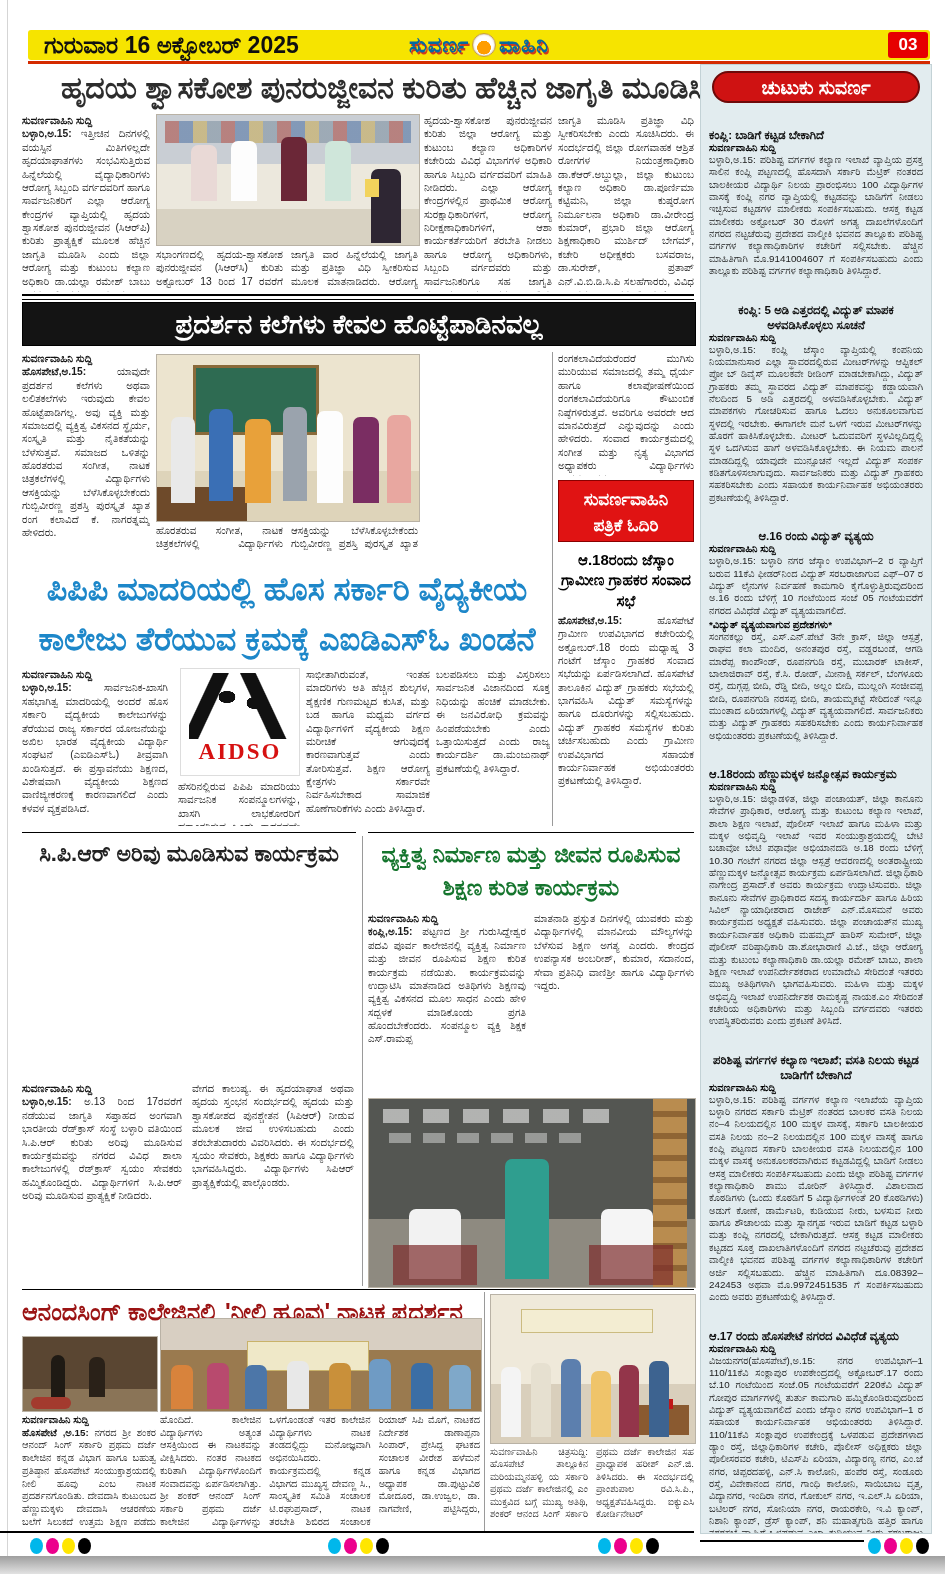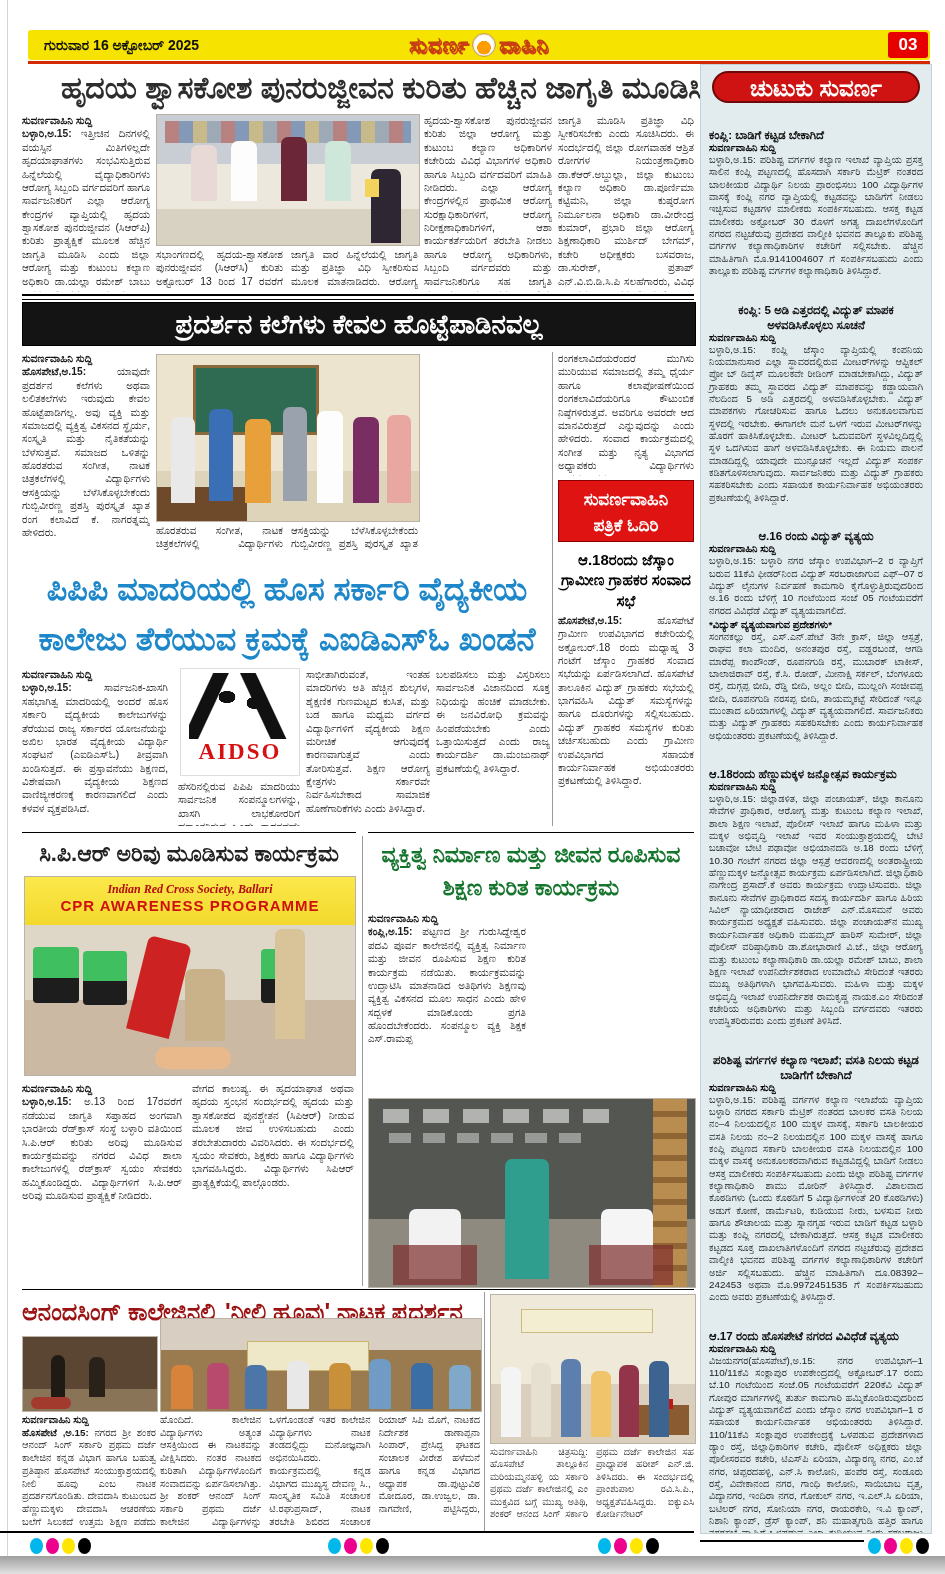--- a/index.html
+++ b/index.html
@@ -1,23 +1,23 @@
 <!DOCTYPE html>
 <html><head>
 <meta charset="utf-8">
 <style>
   html,body{margin:0;padding:0;}
   body{font-family:"Liberation Sans",sans-serif;background:#efefef;}
   #page{position:relative;width:945px;height:1574px;background:#ffffff;overflow:hidden;margin:0 auto;}
   .abs{position:absolute;}
   
   #masthead{left:28px;top:30px;width:902px;height:30px;background:#f6e400;border-radius:3px;}
-  #mast-date{left:16px;top:0;height:30px;line-height:30px;font-size:14px;font-weight:bold;color:#101010;}
+  #mast-date{left:16px;top:0;height:30px;line-height:30px;font-size:23px;font-weight:bold;color:#101010;}
   #mast-logo{left:0;top:0;width:100%;height:30px;display:flex;align-items:center;justify-content:center;gap:3px;}
-  .mast-word{font-size:21px;font-weight:900;color:#c2410c;text-shadow:1.5px 1.5px 0 #d23a1a;letter-spacing:1px;}
+  .mast-word{font-size:21px;font-weight:900;color:#0369a1;text-shadow:1.5px 1.5px 0 #d23a1a;letter-spacing:1px;}
   .flame{display:inline-block;width:22px;height:22px;border-radius:50%;background:radial-gradient(circle at 50% 62%,#ff9d00 0 38%,#ffffff 40% 100%);border:1px solid #c9a23a;box-shadow:inset 0 0 2px #a86;}
   #page-num{right:2px;top:2px;width:40px;height:26px;background:#e60000;color:#fff;font-size:17px;font-weight:bold;text-align:center;line-height:26px;border-radius:3px;}
   #mast-rule{left:28px;top:61px;width:902px;height:3px;background:#d42a00;}
   
   .hl{font-weight:bold;overflow:hidden;}
   #hl1{left:22px;top:66px;width:674px;height:44px;font-size:30px;line-height:44px;color:#2d2d2d;white-space:nowrap;margin-left:39px;}
   #banner2{left:22px;top:302px;width:672px;height:42px;background:#141414;border:1px solid #000;color:#fff;font-size:26px;font-weight:bold;text-align:center;line-height:42px;white-space:nowrap;overflow:hidden;}
   #hl3{left:22px;top:564px;width:530px;height:100px;font-size:32px;line-height:50px;color:#1d87c9;text-align:center;}
   #hl4{left:22px;top:839px;width:334px;height:30px;font-size:22px;line-height:30px;color:#222;text-align:center;white-space:nowrap;}
   #hl5{left:368px;top:838px;width:326px;height:66px;font-size:22px;line-height:33px;color:#15752d;text-align:center;}
@@ -44,21 +44,21 @@
   #aidso-box{left:180px;top:668px;width:118px;height:106px;background:#fff;border:1px solid #ddd;}
   #aidso-art{position:absolute;left:8px;top:4px;width:100px;height:66px;background:
     radial-gradient(ellipse 14px 10px at 38px 24px,#111 0 60%,transparent 61%),
     radial-gradient(ellipse 14px 10px at 66px 30px,#111 0 60%,transparent 61%),
     linear-gradient(115deg,transparent 0 18%,#111 19% 30%,transparent 31%),
     linear-gradient(65deg,transparent 0 62%,#111 63% 74%,transparent 75%),
     linear-gradient(#fff,#fff);}
   #aidso-txt{position:absolute;left:0;top:70px;width:100%;text-align:center;color:#d61111;font-weight:900;font-size:23px;letter-spacing:2px;font-family:"Liberation Serif",serif;}
   
   #sidebar{left:700px;top:64px;width:232px;height:1470px;background:#e2ecef;border:1px solid #c3d2d6;box-sizing:border-box;padding:6px 8px;overflow:hidden;}
-  #sb-header{width:208px;height:32px;margin:0 auto 8px auto;background:#cf1212;border:2px solid #6e0909;border-radius:18px;color:#fff;font-weight:bold;font-size:23px;text-align:center;line-height:30px;box-sizing:border-box;}
+  #sb-header{width:208px;height:32px;margin:0 auto 8px auto;background:#cf1212;border:2px solid #6e0909;border-radius:18px;color:#fff;font-weight:bold;font-size:19px;text-align:center;line-height:30px;box-sizing:border-box;}
   .sb-h{font-weight:bold;font-size:11.6px;color:#0d0d0d;line-height:1.3;margin-top:24px;}
   .sb-h.ctr{text-align:center;}
   .sb-src{font-weight:bold;font-size:9.8px;}
   .sb-b{font-size:9.8px;line-height:1.26;text-align:justify;color:#1b1b1b;}
   .sb-sub{font-weight:bold;font-size:9.8px;margin-top:2px;}
   
   .dots{position:absolute;display:flex;gap:3px;}
   .dot{width:13px;height:16px;border-radius:50%;}
   
   #cpr-banner{position:absolute;left:0;top:0;width:100%;height:48px;background:linear-gradient(#fbe84a,#f3d92c);text-align:center;overflow:hidden;}
@@ -160,51 +160,39 @@
     <div id="aidso-txt">AIDSO</div>
   </div>
   <div class="abs col" style="left:178px;top:780px;width:122px;height:46px;">ಹೆಸರಿನಲ್ಲಿರುವ ಪಿಪಿಪಿ ಮಾದರಿಯು ಸಾರ್ವಜನಿಕ ಸಂಪನ್ಮೂಲಗಳನ್ನು, ಖಾಸಗಿ ಲಾಭಕೋರರಿಗೆ ಹಸ್ತಾಂತರಿಸುವ ಒಂದು ಸಾಧನವಷ್ಟೇ ಆಗಿದೆ. ದೇಶಾದ್ಯಂತದ</div>
 
   <div class="abs col" style="left:306px;top:668px;width:124px;height:158px;">ಸಾಭೀತಾಗಿರುವಂತೆ, ಇಂತಹ ಮಾದರಿಗಳು ಅತಿ ಹೆಚ್ಚಿನ ಶುಲ್ಕಗಳ, ಶೈಕ್ಷಣಿಕ ಗುಣಮಟ್ಟದ ಕುಸಿತ, ಮತ್ತು ಬಡ ಹಾಗೂ ಮಧ್ಯಮ ವರ್ಗದ ವಿದ್ಯಾರ್ಥಿಗಳಿಗೆ ವೈದ್ಯಕೀಯ ಶಿಕ್ಷಣ ಮರೀಚಿಕೆ ಆಗುವುದಕ್ಕೆ ಕಾರಣವಾಗುತ್ತವೆ ಎಂದು ತೋರಿಸುತ್ತವೆ. ಶಿಕ್ಷಣ ಆರೋಗ್ಯ ಕ್ಷೇತ್ರಗಳು ಸರ್ಕಾರವೇ ನಿರ್ವಹಿಸಬೇಕಾದ ಸಾಮಾಜಿಕ ಹೊಣೆಗಾರಿಕೆಗಳು ಎಂದು ತಿಳಿಸಿದ್ದಾರೆ.</div>
   <div class="abs col" style="left:436px;top:668px;width:114px;height:158px;">ಬಲಪಡಿಸಲು ಮತ್ತು ವಿಸ್ತರಿಸಲು ಸಾರ್ವಜನಿಕ ವಿಜಾನದಿಂದ ಸೂಕ್ತ ನಿಧಿಯನ್ನು ಹಂಚಿಕೆ ಮಾಡಬೇಕು. ಈ ಜನವಿರೋಧಿ ಕ್ರಮವನ್ನು ಹಿಂಪಡೆಯಬೇಕು ಎಂದು ಒತ್ತಾಯಿಸುತ್ತದೆ ಎಂದು ರಾಜ್ಯ ಕಾರ್ಯದರ್ಶಿ ಡಾ.ಮಂಜುನಾಥ್ ಪ್ರಕಟಣೆಯಲ್ಲಿ ತಿಳಿಸಿದ್ದಾರೆ.</div>
 
   <div class="abs rule-h" style="left:22px;top:832px;width:334px;height:1px;"></div>
   <div id="hl4" class="abs hl">ಸಿ.ಪಿ.ಆರ್ ಅರಿವು ಮೂಡಿಸುವ ಕಾರ್ಯಕ್ರಮ</div>
 
-  <div class="abs photo" style="left:24px;top:876px;width:330px;height:198px;background:linear-gradient(#ded7c8 0 62%,#cbb9a4 62% 100%);">
-    <div id="cpr-banner">
-      <div class="b1">Indian Red Cross Society, Ballari</div>
-      <div class="b2">CPR AWARENESS PROGRAMME</div>
-    </div>
-    <span class="abs" style="left:8px;top:70px;width:46px;height:56px;background:linear-gradient(#3fbf5f 0 55%,#1d1d1d 55% 100%);border-radius:4px;"></span>
-    <span class="abs" style="left:58px;top:74px;width:44px;height:54px;background:linear-gradient(#3fbf5f 0 55%,#1d1d1d 55% 100%);border-radius:4px;"></span>
-    <span class="abs" style="left:236px;top:72px;width:44px;height:54px;background:linear-gradient(#3fbf5f 0 55%,#1d1d1d 55% 100%);border-radius:4px;"></span>
-    <span class="pp" style="left:112px;bottom:40px;width:44px;height:96px;background:#cc2222;transform:rotate(14deg);"></span>
-    <span class="pp" style="left:160px;bottom:34px;width:40px;height:72px;background:#c9b289;"></span>
-    <span class="pp" style="left:250px;bottom:36px;width:30px;height:110px;background:#d9c49a;"></span>
-    <span class="abs" style="left:130px;bottom:6px;width:76px;height:22px;background:#e9b98c;border-radius:12px;"></span>
-  </div>
 
   <div class="abs col" style="left:22px;top:1082px;width:160px;height:204px;">
     <div class="src">ಸುವರ್ಣವಾಹಿನಿ ಸುದ್ದಿ</div>
     <b class="dl">ಬಳ್ಳಾರಿ,ಅ.15:</b>
     <span>ಅ.13 ರಿಂದ 17ರವರೆಗೆ ನಡೆಯುವ ಜಾಗೃತಿ ಸಪ್ತಾಹದ ಅಂಗವಾಗಿ ಭಾರತೀಯ ರೆಡ್‌ಕ್ರಾಸ್ ಸಂಸ್ಥೆ ಬಳ್ಳಾರಿ ವತಿಯಿಂದ ಸಿ.ಪಿ.ಆರ್ ಕುರಿತು ಅರಿವು ಮೂಡಿಸುವ ಕಾರ್ಯಕ್ರಮವನ್ನು ನಗರದ ವಿವಿಧ ಶಾಲಾ ಕಾಲೇಜುಗಳಲ್ಲಿ ರೆಡ್‌ಕ್ರಾಸ್ ಸ್ವಯಂ ಸೇವಕರು ಹಮ್ಮಿಕೊಂಡಿದ್ದರು. ವಿದ್ಯಾರ್ಥಿಗಳಿಗೆ ಸಿ.ಪಿ.ಆರ್ ಅರಿವು ಮೂಡಿಸುವ ಪ್ರಾತ್ಯಕ್ಷಿಕೆ ನೀಡಿದರು.</span>
   </div>
   <div class="abs col" style="left:192px;top:1082px;width:162px;height:204px;">ವೇಗದ ಕಾಲುಷ್ಯ. ಈ ಹೃದಯಾಘಾತ ಅಥವಾ ಹೃದಯ ಸ್ತಂಭನ ಸಂದರ್ಭದಲ್ಲಿ ಹೃದಯ ಮತ್ತು ಶ್ವಾಸಕೋಶದ ಪುನಶ್ಚೇತನ (ಸಿಪಿಆರ್) ನೀಡುವ ಮೂಲಕ ಜೀವ ಉಳಿಸಬಹುದು ಎಂದು ತರಬೇತುದಾರರು ವಿವರಿಸಿದರು. ಈ ಸಂದರ್ಭದಲ್ಲಿ ಸ್ವಯಂ ಸೇವಕರು, ಶಿಕ್ಷಕರು ಹಾಗೂ ವಿದ್ಯಾರ್ಥಿಗಳು ಭಾಗವಹಿಸಿದ್ದರು. ವಿದ್ಯಾರ್ಥಿಗಳು ಸಿಪಿಆರ್ ಪ್ರಾತ್ಯಕ್ಷಿಕೆಯಲ್ಲಿ ಪಾಲ್ಗೊಂಡರು.</div>
 
   <div class="abs rule-v" style="left:362px;top:836px;height:450px;"></div>
 
   <div class="abs rule-h" style="left:368px;top:832px;width:326px;height:1px;"></div>
   <div id="hl5" class="abs hl">ವ್ಯಕ್ತಿತ್ವ ನಿರ್ಮಾಣ ಮತ್ತು ಜೀವನ ರೂಪಿಸುವ ಶಿಕ್ಷಣ ಕುರಿತ ಕಾರ್ಯಕ್ರಮ</div>
 
   <div class="abs col" style="left:368px;top:912px;width:158px;height:180px;">
     <div class="src">ಸುವರ್ಣವಾಹಿನಿ ಸುದ್ದಿ</div>
     <b class="dl">ಕಂಪ್ಲಿ,ಅ.15:</b>
     <span>ಪಟ್ಟಣದ ಶ್ರೀ ಗುರುಸಿದ್ದೇಶ್ವರ ಪದವಿ ಪೂರ್ವ ಕಾಲೇಜಿನಲ್ಲಿ ವ್ಯಕ್ತಿತ್ವ ನಿರ್ಮಾಣ ಮತ್ತು ಜೀವನ ರೂಪಿಸುವ ಶಿಕ್ಷಣ ಕುರಿತ ಕಾರ್ಯಕ್ರಮ ನಡೆಯಿತು. ಕಾರ್ಯಕ್ರಮವನ್ನು ಉದ್ಘಾಟಿಸಿ ಮಾತನಾಡಿದ ಅತಿಥಿಗಳು ಶಿಕ್ಷಣವು ವ್ಯಕ್ತಿತ್ವ ವಿಕಸನದ ಮೂಲ ಸಾಧನ ಎಂದು ಹೇಳಿ ಸದ್ಬಳಕೆ ಮಾಡಿಕೊಂಡು ಪ್ರಗತಿ ಹೊಂದಬೇಕೆಂದರು. ಸಂಪನ್ಮೂಲ ವ್ಯಕ್ತಿ ಶಿಕ್ಷಕ ಎಸ್.ರಾಮಪ್ಪ</span>
   </div>
+  <div class="abs col" style="left:534px;top:912px;width:160px;height:180px;">ಮಾತನಾಡಿ ಪ್ರಸ್ತುತ ದಿನಗಳಲ್ಲಿ ಯುವಕರು ಮತ್ತು ವಿದ್ಯಾರ್ಥಿಗಳಲ್ಲಿ ಮಾನವೀಯ ಮೌಲ್ಯಗಳನ್ನು ಬೆಳೆಸುವ ಶಿಕ್ಷಣ ಅಗತ್ಯ ಎಂದರು. ಕೇಂದ್ರದ ಉಪನ್ಯಾಸಕ ಅಂಬರೀಶ್, ಕುಮಾರ, ಸದಾನಂದ, ಸೇವಾ ಪ್ರತಿನಿಧಿ ವಾಣಿಶ್ರೀ ಹಾಗೂ ವಿದ್ಯಾರ್ಥಿಗಳು ಇದ್ದರು.</div>
 
   <div class="abs photo" style="left:368px;top:1098px;width:326px;height:188px;background:linear-gradient(#545652 0 64%,#8e8a80 64% 100%);">
     <div class="abs" style="left:14px;top:10px;width:240px;height:14px;background:repeating-linear-gradient(90deg,rgba(255,255,255,.55) 0 26px,transparent 26px 40px);"></div>
     <div class="abs" style="left:20px;top:34px;width:200px;height:10px;background:repeating-linear-gradient(90deg,rgba(255,255,255,.4) 0 22px,transparent 22px 34px);"></div>
     <div class="abs" style="right:8px;top:0;width:34px;height:100%;background:repeating-linear-gradient(0deg,#b98c4f 0 16px,#8f6534 16px 22px);"></div>
     <span class="pp" style="left:40px;bottom:8px;width:52px;height:70px;background:#f2f2f2;"></span>
     <span class="pp" style="left:136px;bottom:8px;width:44px;height:120px;background:#2f9e8f;"></span>
     <span class="pp" style="left:232px;bottom:8px;width:52px;height:70px;background:#f5f5f5;"></span>
     <span class="abs" style="left:24px;bottom:2px;width:84px;height:40px;background:#7d2c2c;z-index:-0;opacity:.7;"></span>
     <span class="abs" style="left:220px;bottom:2px;width:84px;height:40px;background:#7d2c2c;opacity:.7;"></span>

